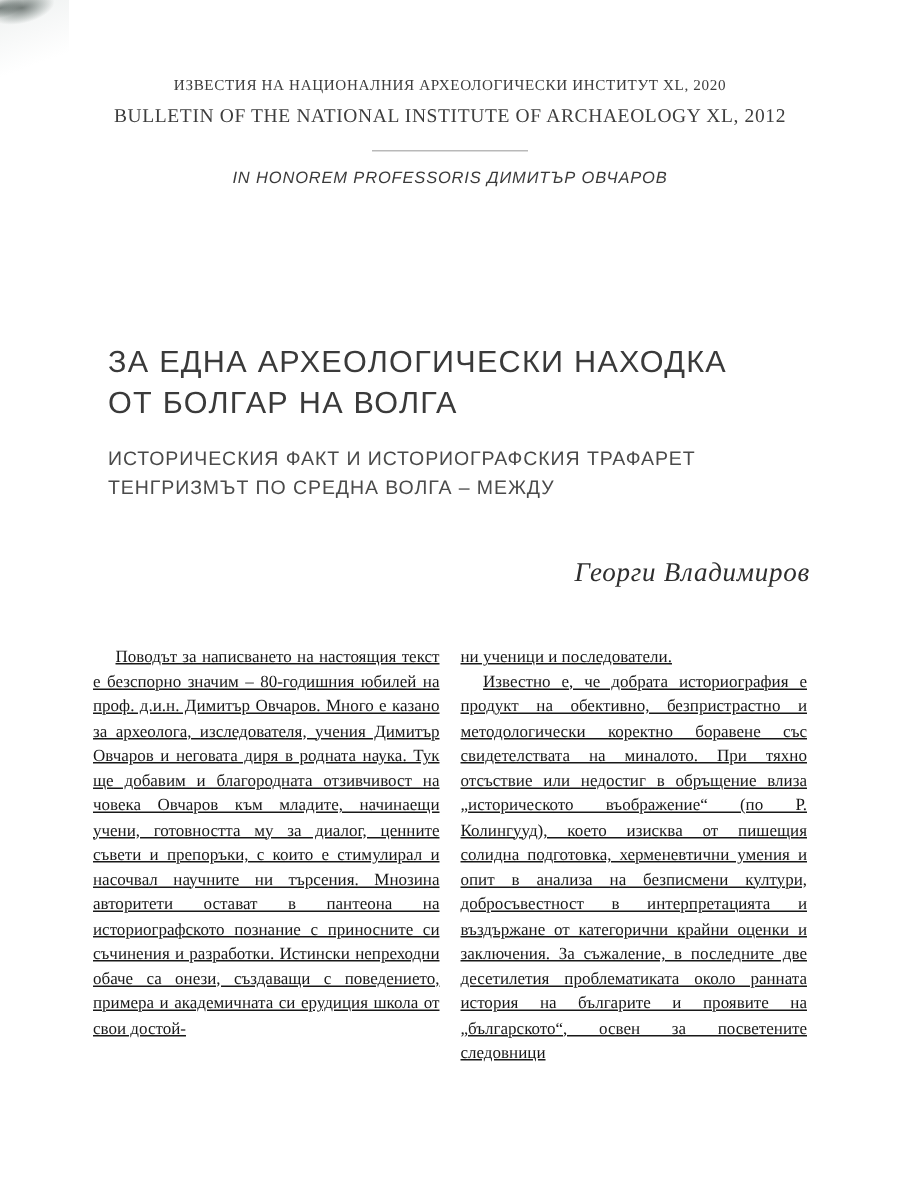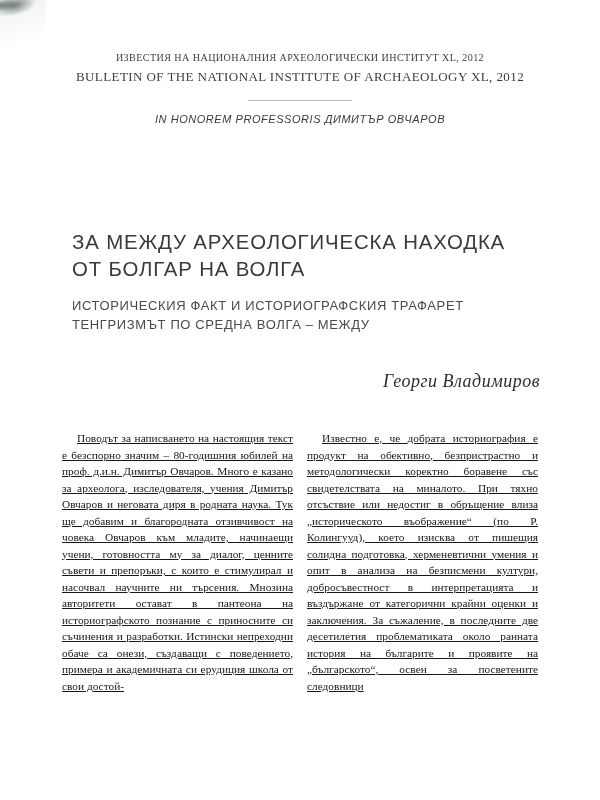--- a/index.html
+++ b/index.html
@@ -148,43 +148,44 @@
 </style>
 </head>
 <body>
 
 <div id="page">
 
   <div id="scan-edge-fade"></div>
   <div id="scan-corner-smudge"></div>
 
   <div id="journal-header">
-    <div class="jline bg">ИЗВЕСТИЯ НА НАЦИОНАЛНИЯ АРХЕОЛОГИЧЕСКИ ИНСТИТУТ XL, 2012</div>
+    <div class="jline bg">ИЗВЕСТИЯ НА НАЦИОНАЛНИЯ АРХЕОЛОГИЧЕСКИ ИНСТИТУТ XL, 2020</div>
     <div class="jline">BULLETIN OF THE NATIONAL INSTITUTE OF ARCHAEOLOGY XL, 2012</div>
     <div id="header-rule"></div>
     <div id="honorem-line">IN HONOREM PROFESSORIS ДИМИТЪР ОВЧАРОВ</div>
   </div>
 
   <div id="title-block">
     <h1 id="article-title">
-      <span class="tl">ЗА МЕЖДУ АРХЕОЛОГИЧЕСКА НАХОДКА</span>
+      <span class="tl">ЗА ЕДНА АРХЕОЛОГИЧЕСКИ НАХОДКА</span>
       <span class="tl">ОТ БОЛГАР НА ВОЛГА</span>
     </h1>
     <h2 id="article-subtitle">
       <span class="sl">ИСТОРИЧЕСКИЯ ФАКТ И ИСТОРИОГРАФСКИЯ ТРАФАРЕТ</span>
       <span class="sl">ТЕНГРИЗМЪТ ПО СРЕДНА ВОЛГА – МЕЖДУ</span>
     </h2>
     <p id="author-name">Георги Владимиров</p>
   </div>
 
   <div id="body-columns">
 
     <div class="body-col">
       <p class="indented">Поводът за написването на настоящия текст е безспорно значим – 80-годишния юбилей на проф. д.и.н. Димитър Овчаров. Много е казано за археолога, изследователя, учения Димитър Овчаров и неговата диря в родната наука. Тук ще добавим и благородната отзивчивост на човека Овчаров към младите, начинаещи учени, готовността му за диалог, ценните съвети и препоръки, с които е стимулирал и насочвал научните ни търсения. Мнозина авторитети остават в пантеона на историографското познание с приносните си съчинения и разработки. Истински непреходни обаче са онези, създаващи с поведението, примера и академичната си ерудиция школа от свои достой-</p>
     </div>
 
     <div class="body-col">
+      <p>ни ученици и последователи.</p>
       <p class="indented">Известно е, че добрата историография е продукт на обективно, безпристрастно и методологически коректно боравене със свидетелствата на миналото. При тяхно отсъствие или недостиг в обръщение влиза „историческото въображение“ (по Р. Колингууд), което изисква от пишещия солидна подготовка, херменевтични умения и опит в анализа на безписмени култури, добросъвестност в интерпретацията и въздържане от категорични крайни оценки и заключения. За съжаление, в последните две десетилетия проблематиката около ранната история на българите и проявите на „българското“, освен за посветените следовници</p>
     </div>
 
   </div>
 
 </div>
 
 </body></html>

